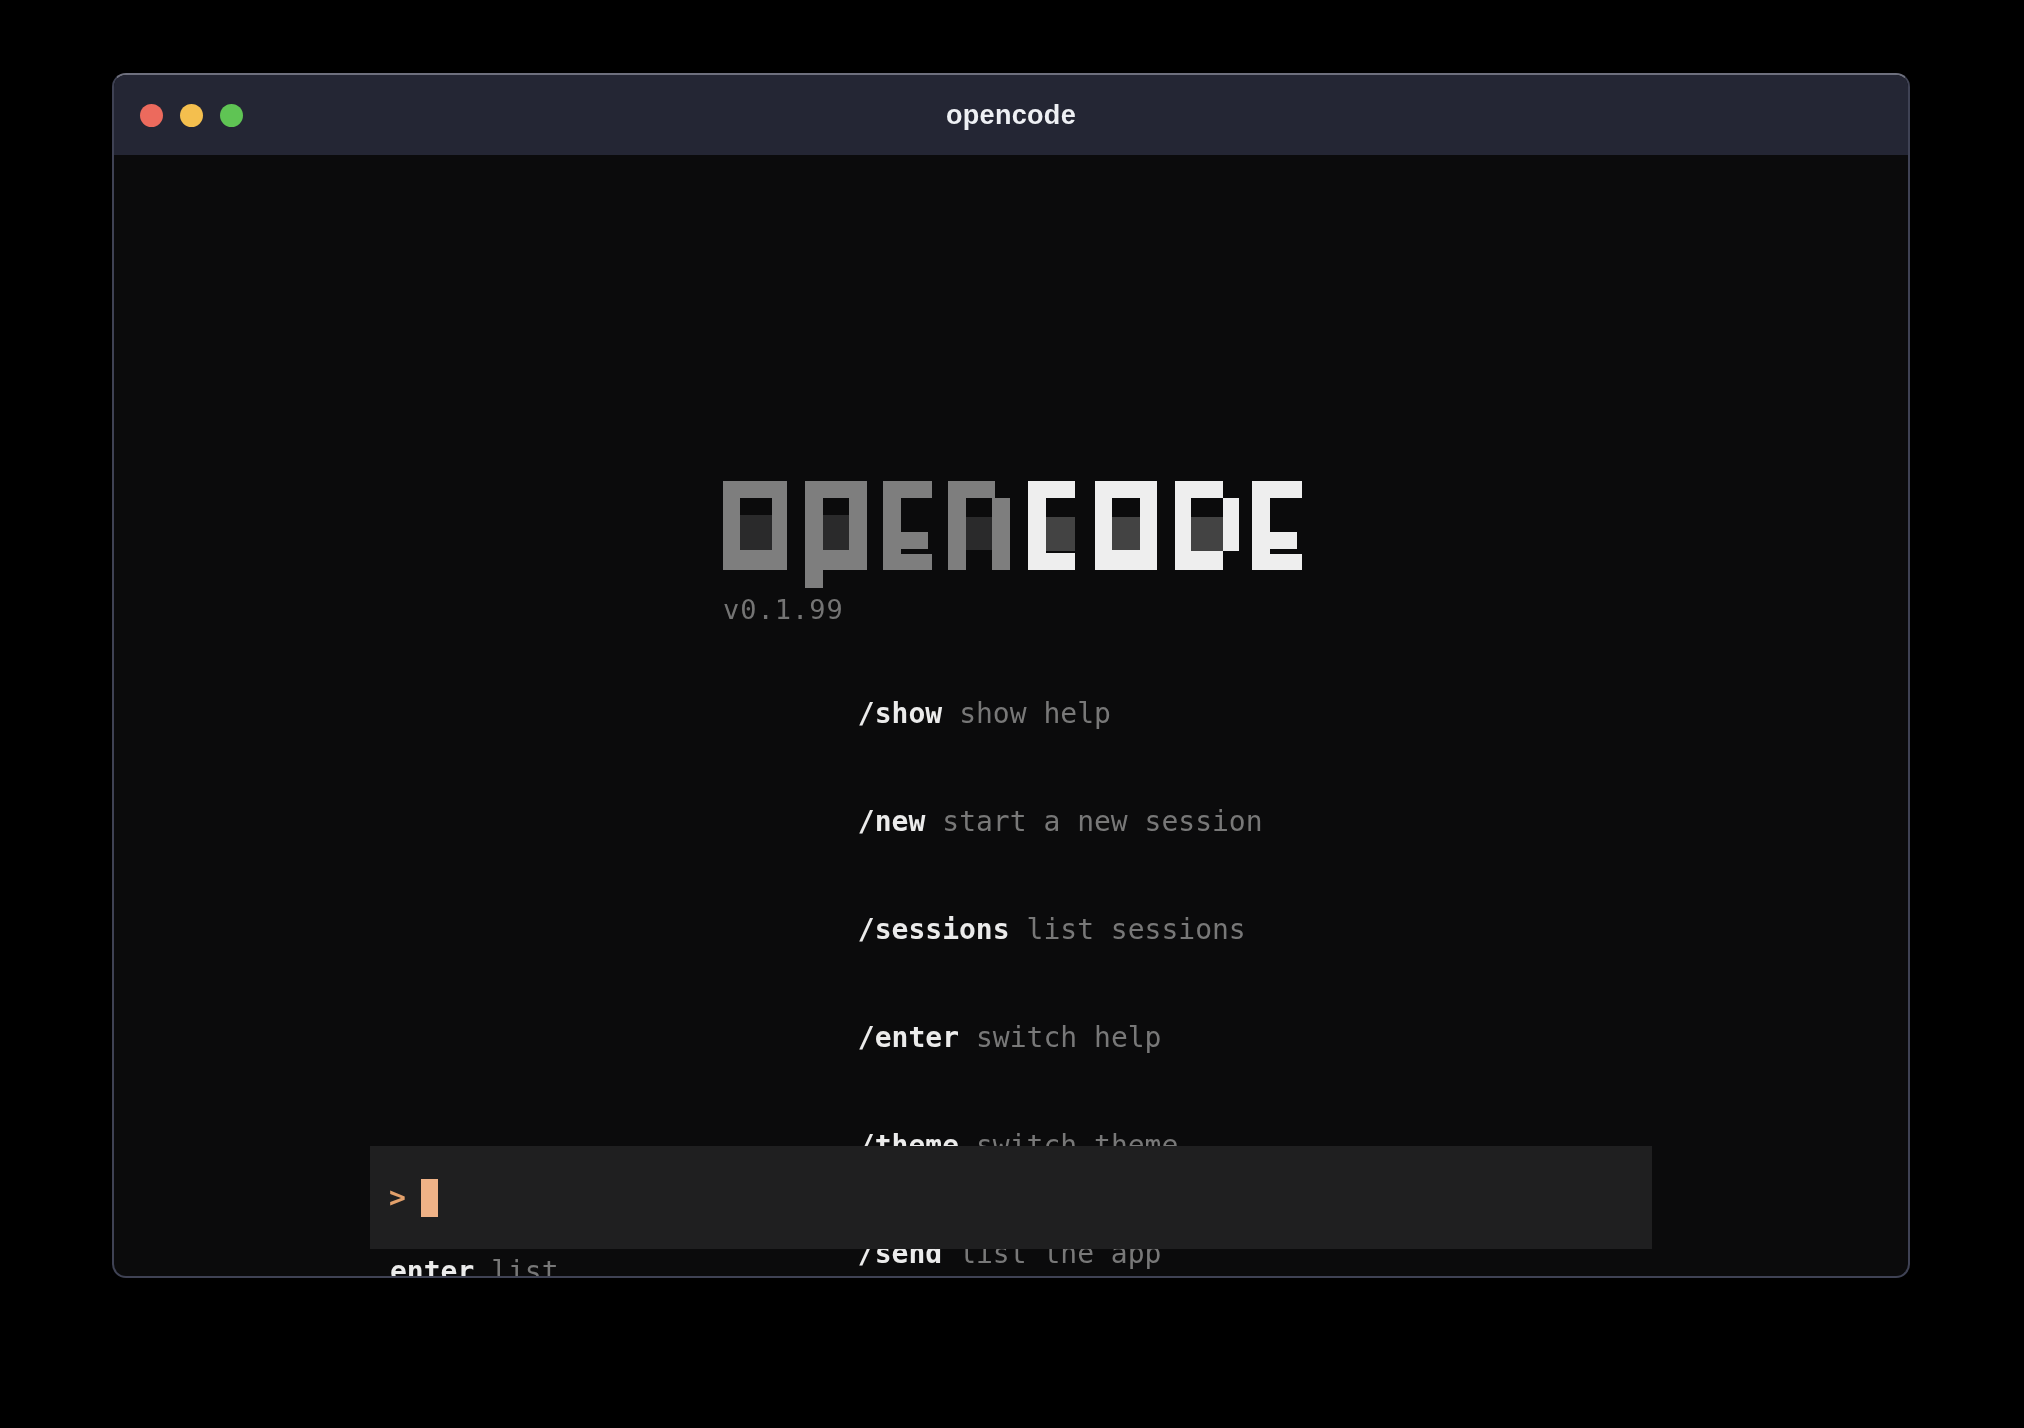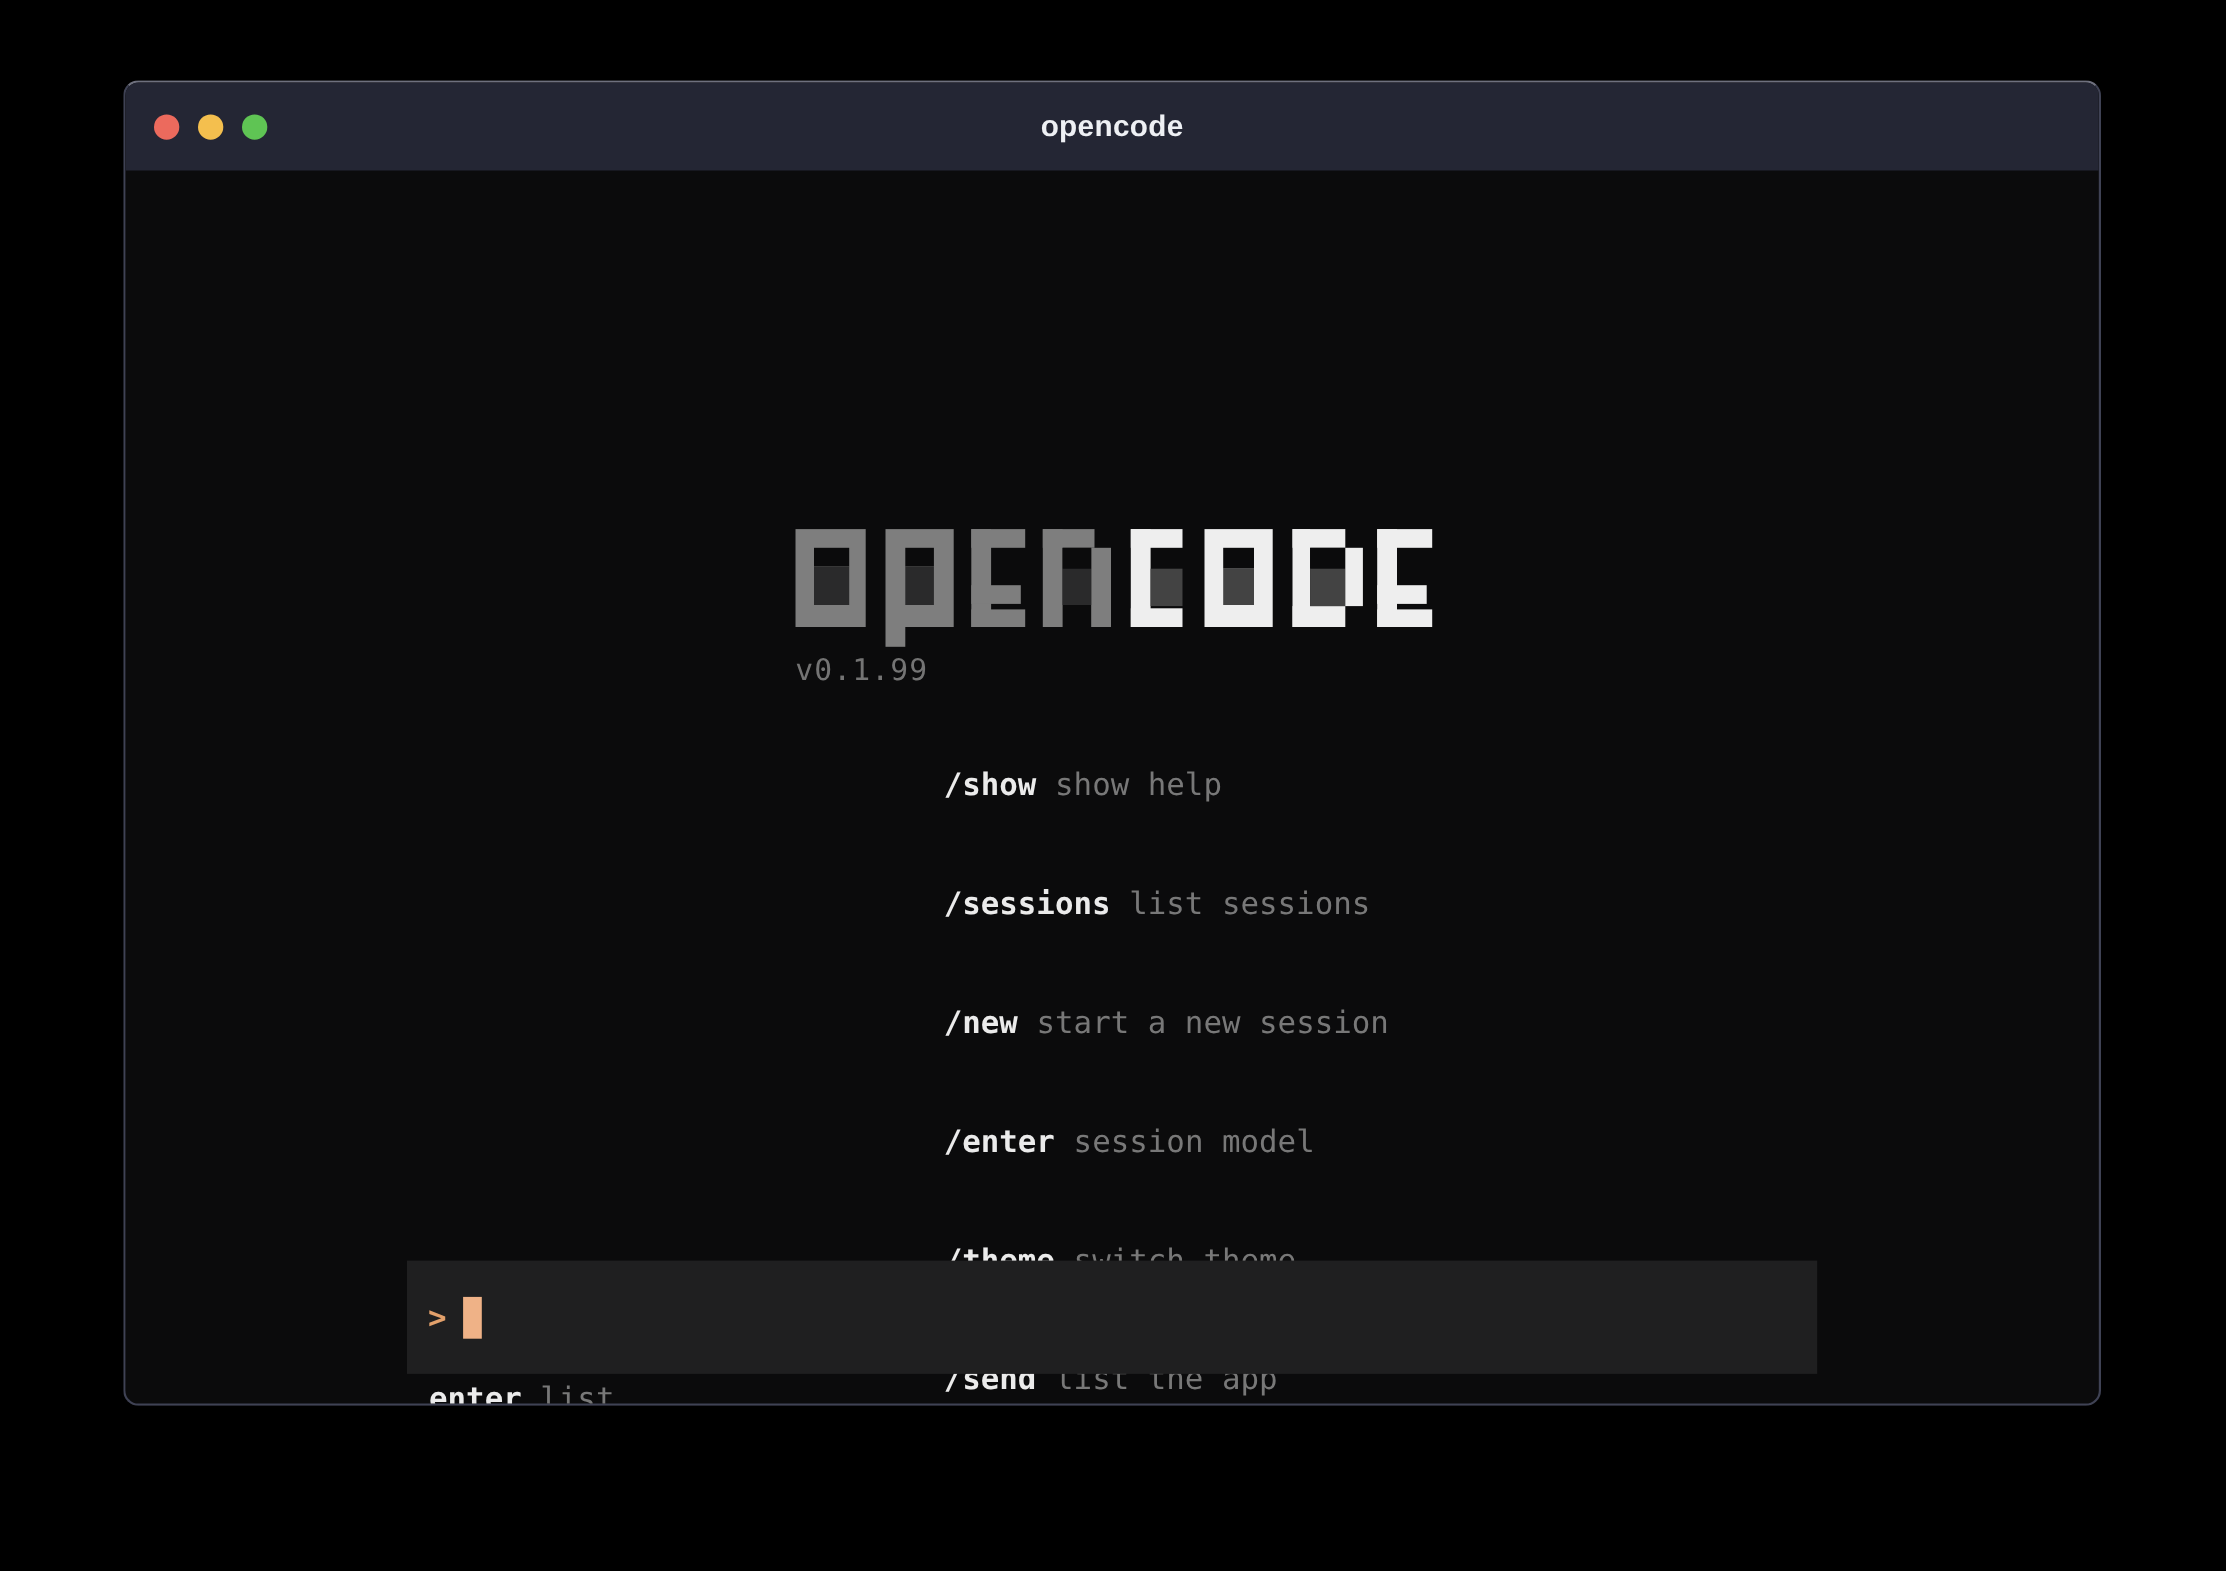--- a/index.html
+++ b/index.html
@@ -152,29 +152,29 @@
       </svg>
       <div class="version">v0.1.99</div>
     </div>
 
     <div class="commands">
       <div class="cmd-row">
         <span class="cmd-name">/show</span><span class="cmd-desc">show help</span>
       </div>
 
       <div class="cmd-row">
+        <span class="cmd-name">/new</span><span class="cmd-desc">start a new session</span>
+      </div>
+
+      <div class="cmd-row">
         <span class="cmd-name">/sessions</span><span class="cmd-desc">list sessions</span>
       </div>
 
       <div class="cmd-row">
-        <span class="cmd-name">/new</span><span class="cmd-desc">start a new session</span>
-      </div>
-
-      <div class="cmd-row">
-        <span class="cmd-name">/enter</span><span class="cmd-desc">session model</span>
+        <span class="cmd-name">/enter</span><span class="cmd-desc">switch help</span>
       </div>
 
       <div class="cmd-row">
         <span class="cmd-name">/theme</span><span class="cmd-desc">switch theme</span>
       </div>
 
       <div class="cmd-row">
         <span class="cmd-name">/send</span><span class="cmd-desc">list the app</span>
       </div>
     </div>

